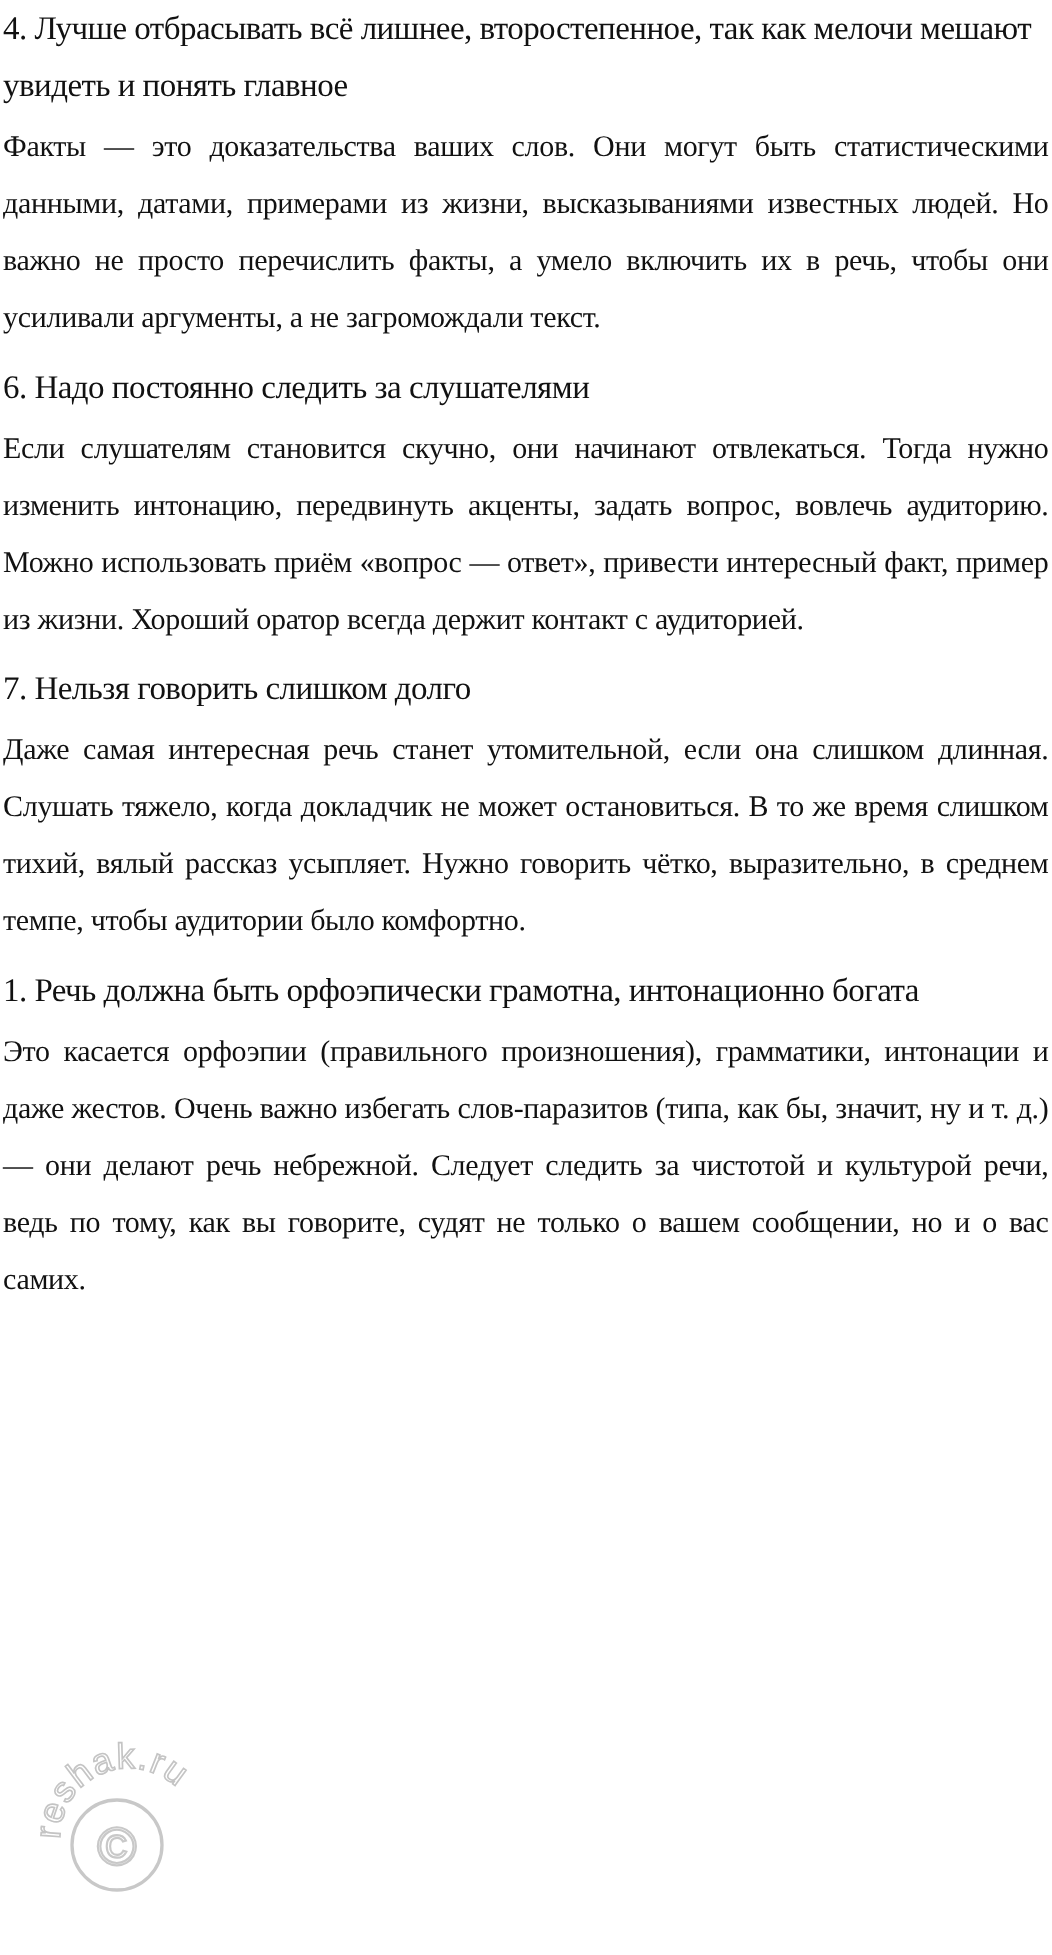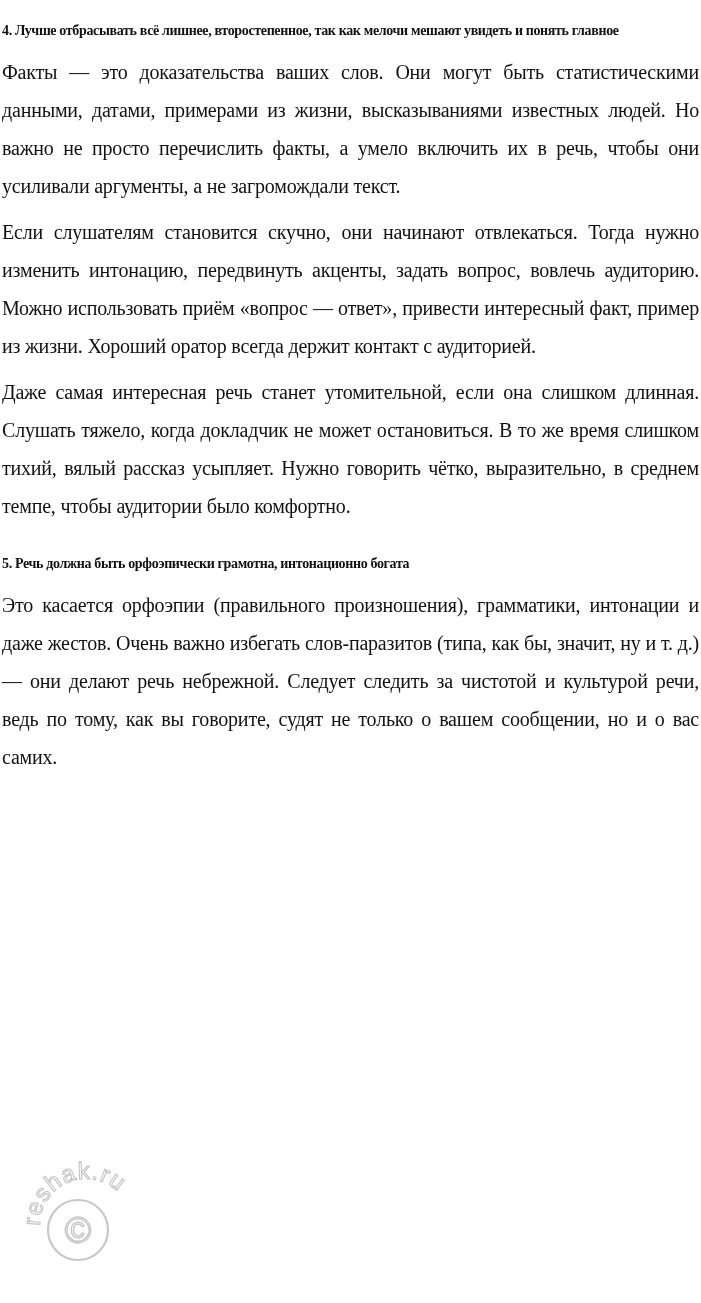--- a/index.html
+++ b/index.html
@@ -16,25 +16,25 @@
       color: #111111;
     }
     .page {
       position: absolute;
       left: 2px;
       top: 0;
       width: 697px;
     }
     .section { margin: 0; }
     .heading {
-      font-weight: bold;
-      font-size: 14px;
+      font-weight: normal;
+      font-size: 22px;
       line-height: 38px;
       margin: 0;
-      padding-top: 12px;
+      padding-top: 0;
       letter-spacing: -0.35px;
     }
     .para {
       font-size: 20px;
       line-height: 38px;
       margin: 3px 0 8px 0;
       text-align: justify;
       letter-spacing: -0.2px;
     }
     .watermark {
@@ -53,29 +53,31 @@
 
   <div class="section">
     <p class="heading">4. Лучше отбрасывать всё лишнее, второстепенное, так как мелочи мешают увидеть и понять главное</p>
   </div>
 
   <div class="section">
     <p class="para">Факты — это доказательства ваших слов. Они могут быть статистическими данными, датами, примерами из жизни, высказываниями известных людей. Но важно не просто перечислить факты, а умело включить их в речь, чтобы они усиливали аргументы, а не загромождали текст.</p>
   </div>
 
   <div class="section">
+    <p class="heading">6. Надо постоянно следить за слушателями</p>
     <p class="para">Если слушателям становится скучно, они начинают отвлекаться. Тогда нужно изменить интонацию, передвинуть акценты, задать вопрос, вовлечь аудиторию. Можно использовать приём «вопрос — ответ», привести интересный факт, пример из жизни. Хороший оратор всегда держит контакт с аудиторией.</p>
   </div>
 
   <div class="section">
+    <p class="heading">7. Нельзя говорить слишком долго</p>
     <p class="para">Даже самая интересная речь станет утомительной, если она слишком длинная. Слушать тяжело, когда докладчик не может остановиться. В то же время слишком тихий, вялый рассказ усыпляет. Нужно говорить чётко, выразительно, в среднем темпе, чтобы аудитории было комфортно.</p>
   </div>
 
   <div class="section">
-    <p class="heading">5. Речь должна быть орфоэпически грамотна, интонационно богата</p>
+    <p class="heading">1. Речь должна быть орфоэпически грамотна, интонационно богата</p>
     <p class="para">Это касается орфоэпии (правильного произношения), грамматики, интонации и даже жестов. Очень важно избегать слов-паразитов (типа, как бы, значит, ну и т. д.) — они делают речь небрежной. Следует следить за чистотой и культурой речи, ведь по тому, как вы говорите, судят не только о вашем сообщении, но и о вас самих.</p>
   </div>
 
 </div>
 
 <div class="watermark">
   <svg width="130" height="130" viewBox="0 0 130 130">
     <defs>
       <path id="wm-arc" d="M 22 78 A 46 46 0 1 1 100 110" fill="none"></path>
     </defs>

